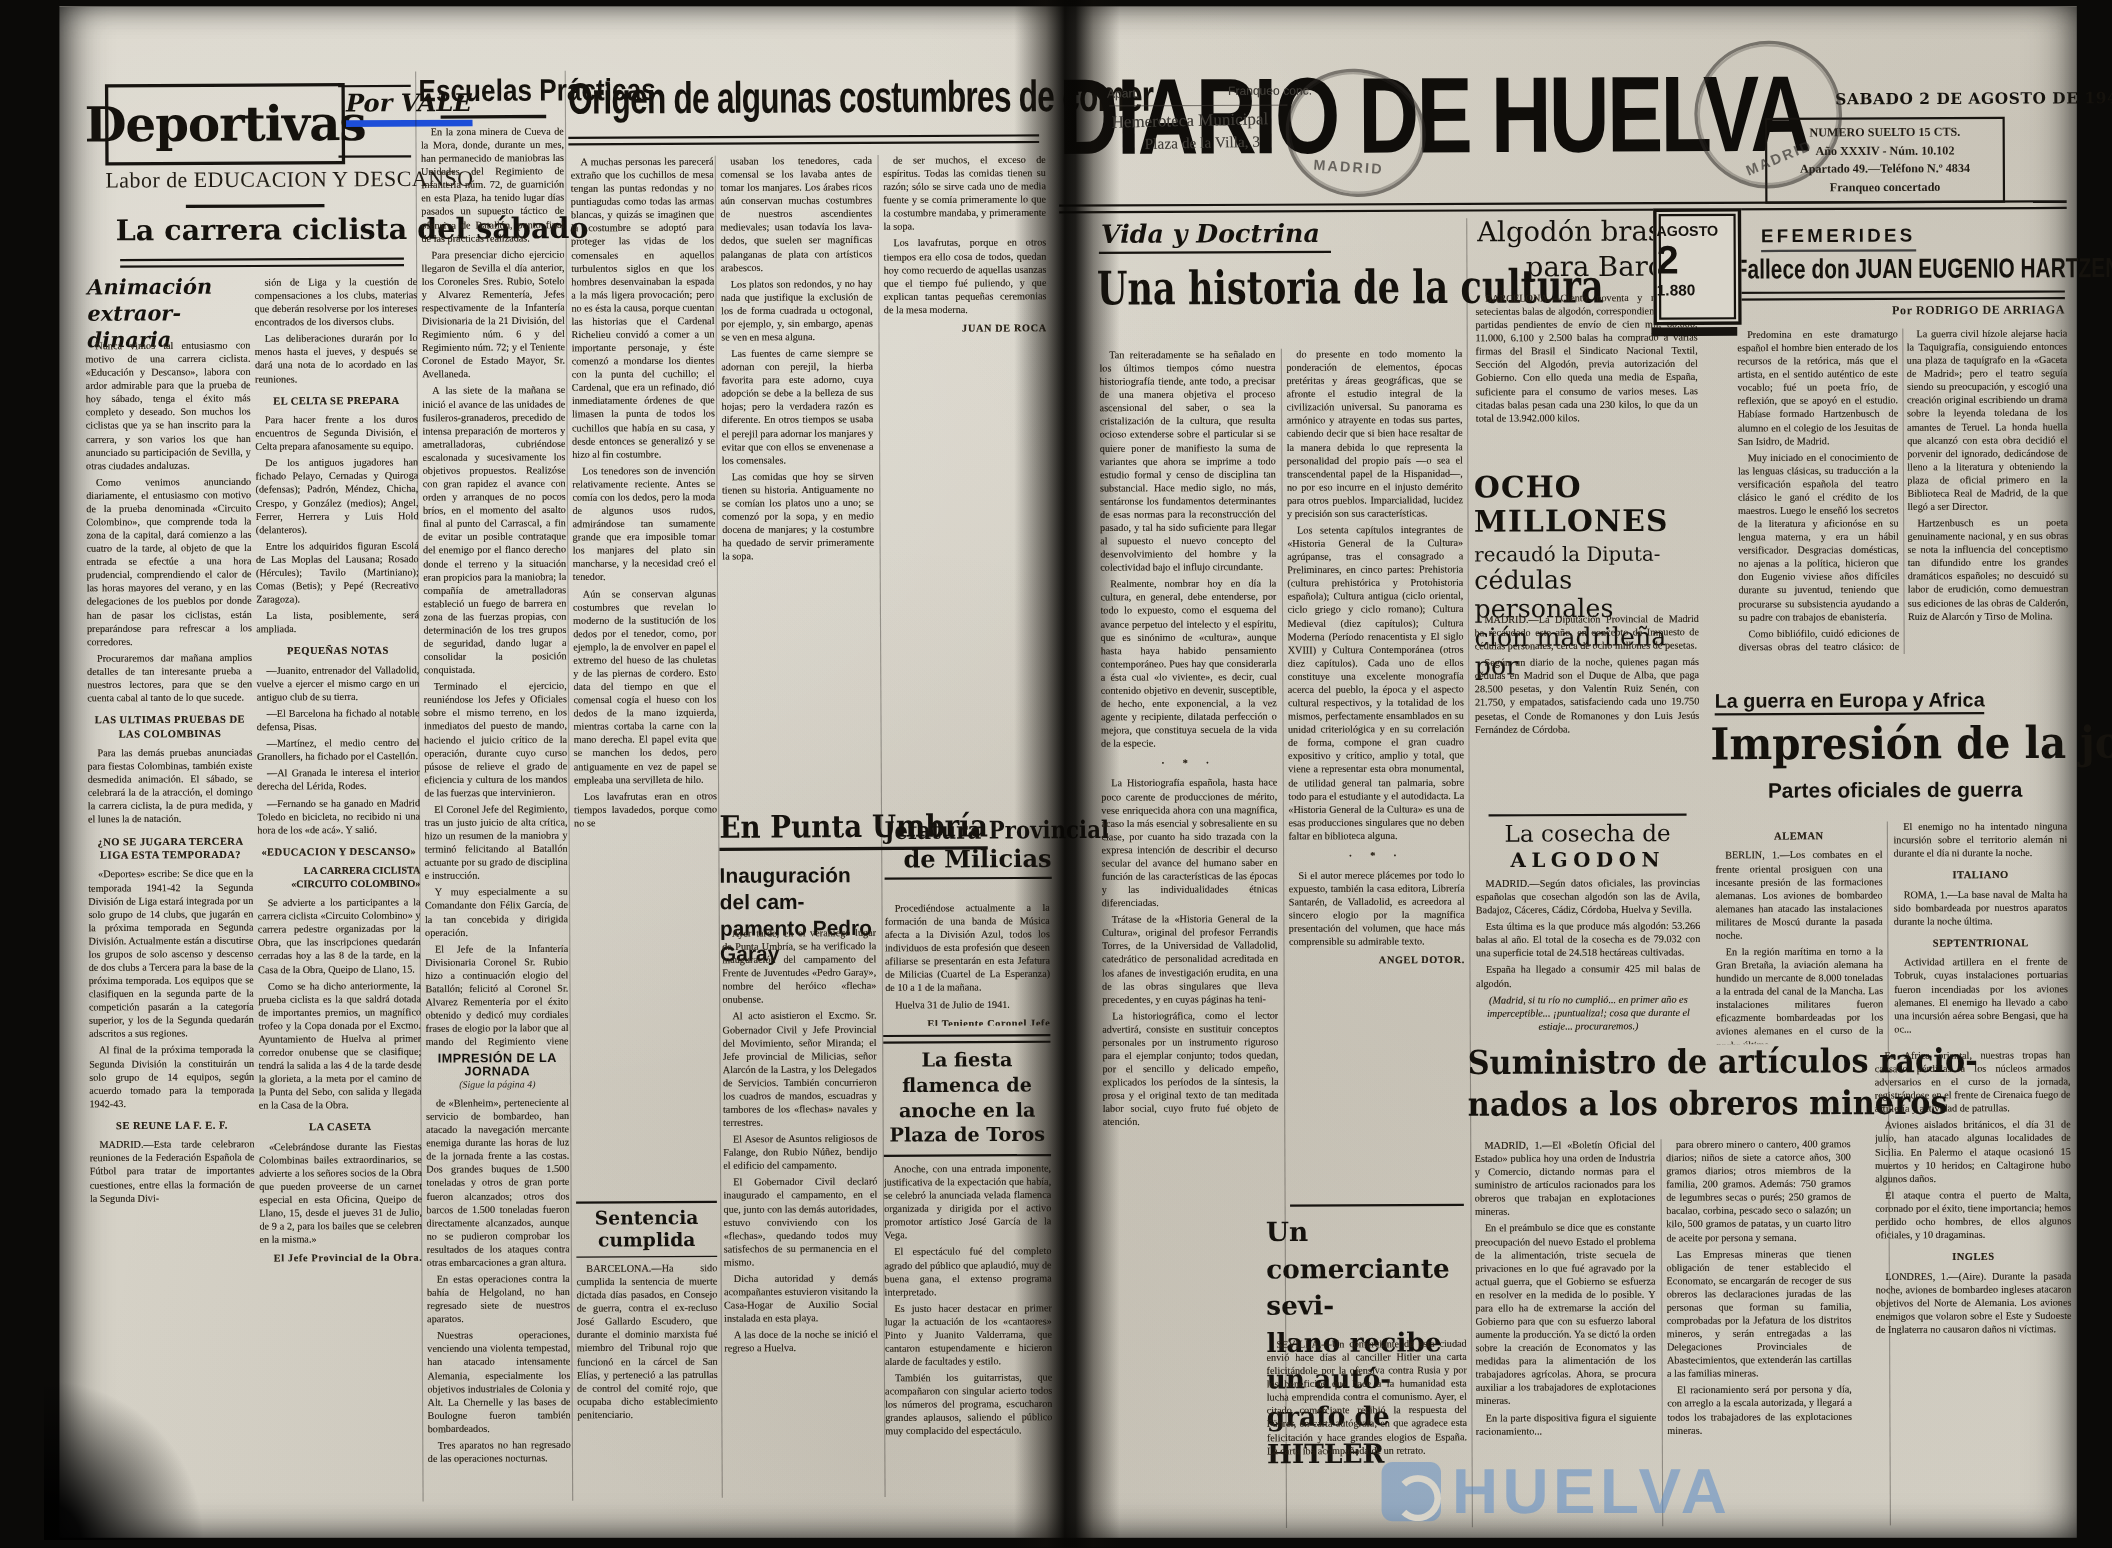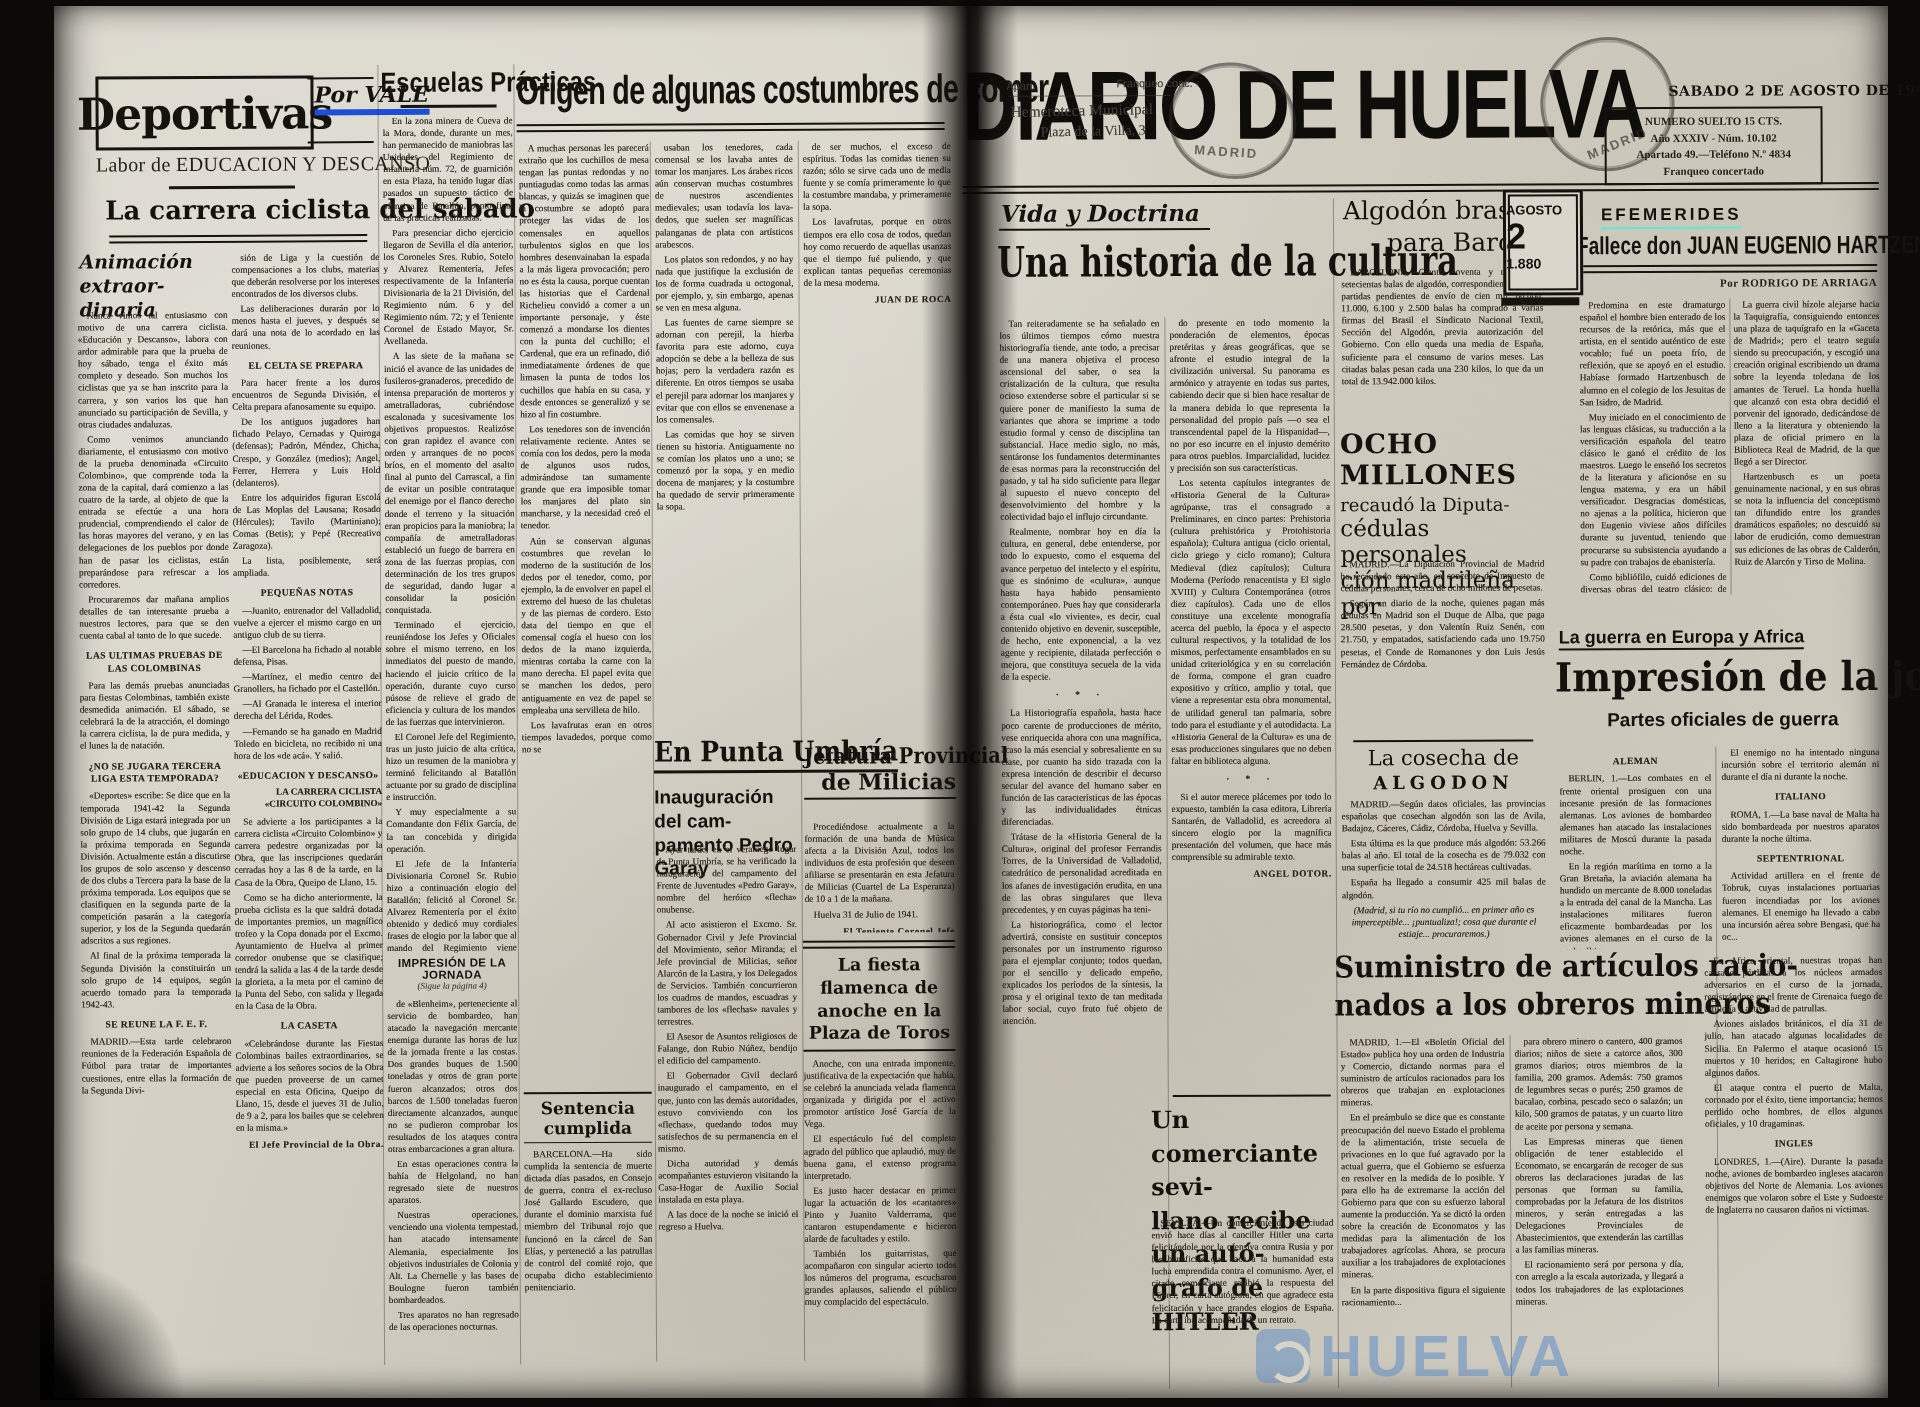--- a/index.html
+++ b/index.html
@@ -293,21 +293,21 @@
     <div class="blk box-cal" style="left:1502px;top:192px;width:74px;height:100px;z-index:5;background:#dad6cb;">
       <div style="font-size:13px;margin-top:10px;">AGOSTO</div>
       <div style="font-size:36px;line-height:1.05;">2</div>
       <div style="font-size:14px;">1.880</div>
     </div>
     <div class="blk rule" style="left:1500px;top:300px;width:78px;height:8px;"></div>
 
     <div class="stamp" style="left:1540px;top:40px;width:128px;height:128px;transform:rotate(-14deg);">
       <span>MADRID</span>
     </div>
-    <div class="blk hsans" style="left:1600px;top:208px;font-size:17px;letter-spacing:3px;border-bottom:2px solid #5eead4;padding-bottom:2px;">EFEMERIDES</div>
+    <div class="blk hsans" style="left:1600px;top:208px;font-size:17px;letter-spacing:3px;border-bottom:2px solid #404040;padding-bottom:2px;">EFEMERIDES</div>
     <div class="blk" style="left:1576px;top:234px;">
       <span class="hsans cnd" style="font-size:25px;transform:scaleX(.76);">Fallece don JUAN EUGENIO HARTZENBUSCH</span>
     </div>
     <div class="blk rule2" style="left:1576px;top:268px;width:300px;"></div>
     <div class="blk" style="left:1576px;top:280px;width:300px;text-align:right;font-size:11px;font-weight:bold;letter-spacing:.5px;">Por RODRIGO DE ARRIAGA</div>
     <div class="blk col" style="left:1578px;top:302px;width:146px;height:296px;">
         <p class="k-p">Predomina en este dramaturgo español el hombre bien enterado de los recursos de la retórica, más que el artista, en el sentido auténtico de este vocablo; fué un poeta frío, de reflexión, que se apoyó en el estudio. Habíase formado Hartzenbusch de alumno en el colegio de los Jesuitas de San Isidro, de Madrid.</p>
         <p class="k-p">Muy iniciado en el conocimiento de las lenguas clásicas, su traducción a la versificación española del teatro clásico le ganó el crédito de los maestros. Luego le enseñó los secretos de la literatura y aficionóse en su lengua materna, y era un hábil versificador. Desgracias domésticas, no ajenas a la política, hicieron que don Eugenio viviese años difíciles durante su juventud, teniendo que procurarse su subsistencia ayudando a su padre con trabajos de ebanistería.</p>
         <p class="k-p">Como bibliófilo, cuidó ediciones de diversas obras del teatro clásico: de Calderón y Tirso de Molina (Arco de la fama), el año...</p>
       </div>

